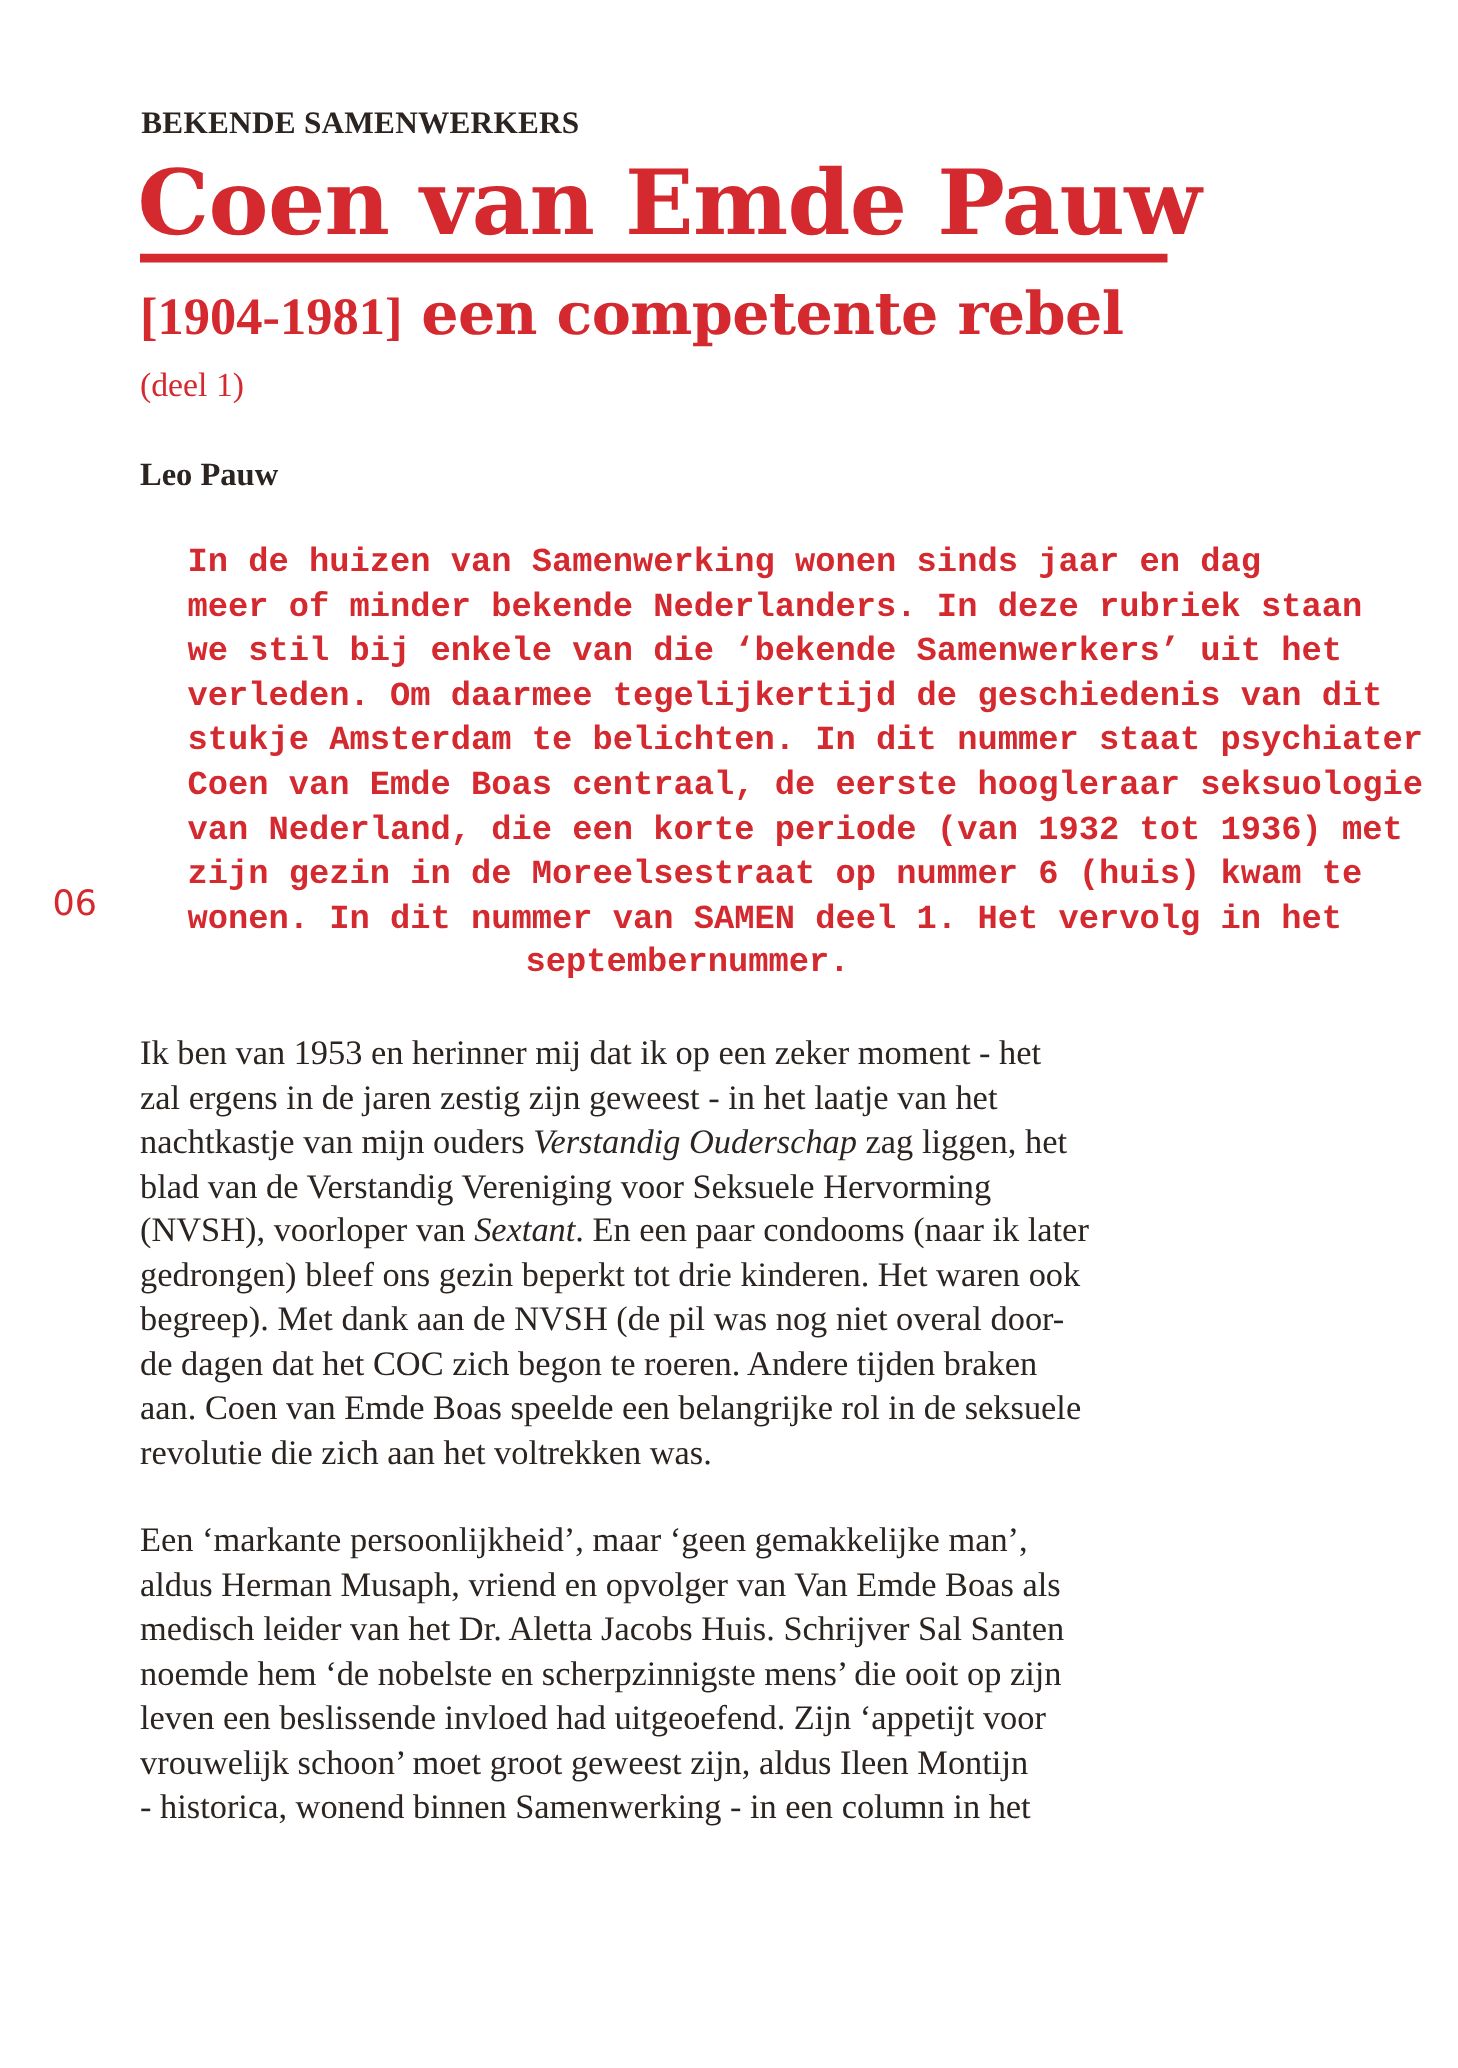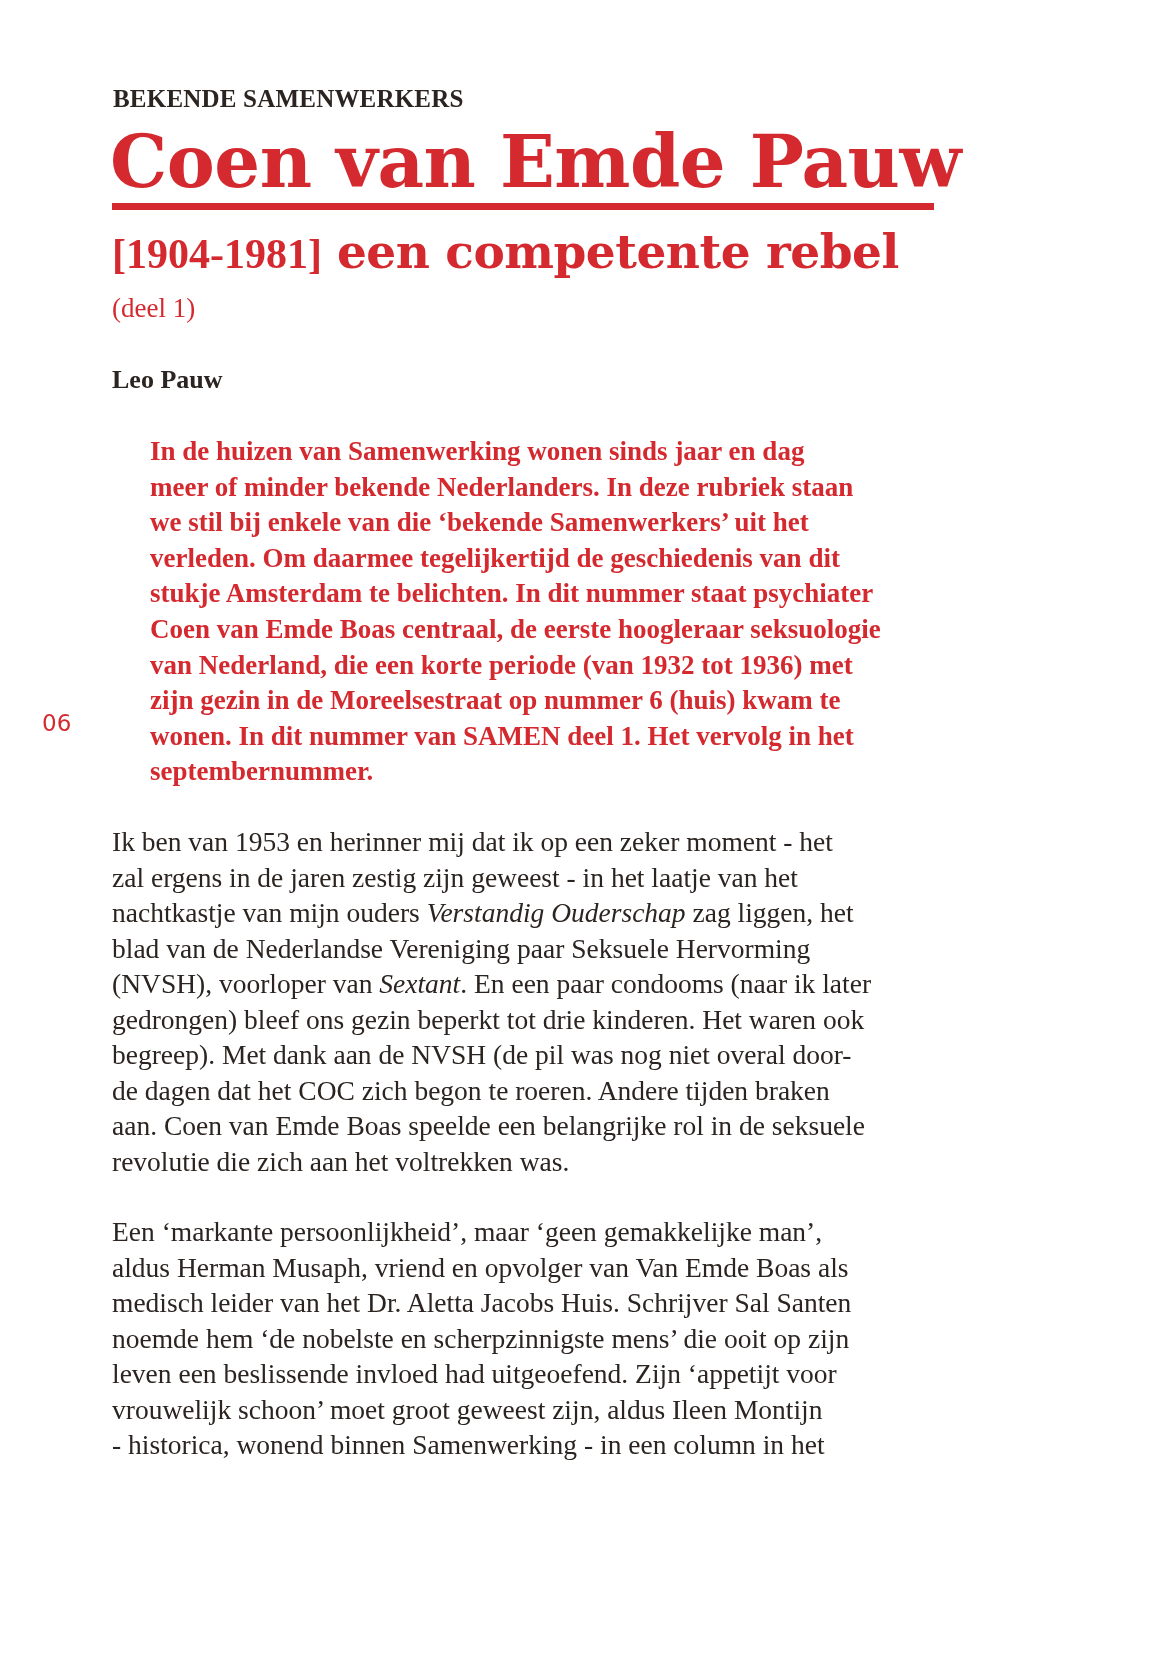--- a/index.html
+++ b/index.html
@@ -90,36 +90,37 @@
       font-size: 26px;
       line-height: 32px;
       color: #2b2420;
       white-space: nowrap;
     }
     .intro {
       position: absolute;
       left: 150px;
       top: 434px;
       width: 800px;
-      font-family: Liberation Serif, serif;
+      font-family: Liberation Mono, monospace;
       font-weight: bold;
       font-size: 27px;
       line-height: 35.6px;
       color: #d42a2f;
+      text-align: center;
     }
     .line {
       display: block;
       white-space: nowrap;
     }
     .page-number {
       position: absolute;
       left: 42px;
       top: 708px;
       font-family: "DejaVu Sans", "Liberation Sans", sans-serif;
-      font-size: 23px;
+      font-size: 28px;
       line-height: 30px;
       color: #d42a2f;
     }
     .body-paragraph {
       position: absolute;
       left: 112px;
       width: 830px;
       font-family: "Liberation Serif", "DejaVu Serif", serif;
       font-size: 27.5px;
       line-height: 35.5px;
@@ -163,21 +164,21 @@
     <span class="line">wonen. In dit nummer van SAMEN deel 1. Het vervolg in het</span>
     <span class="line">septembernummer.</span>
   </div>
 
   <div class="page-number">06</div>
 
   <div class="body-paragraph p1">
     <span class="line">Ik ben van 1953 en herinner mij dat ik op een zeker moment - het</span>
     <span class="line">zal ergens in de jaren zestig zijn geweest - in het laatje van het</span>
     <span class="line"><span>nachtkastje van mijn ouders </span><em>Verstandig Ouderschap</em><span> zag liggen, het</span></span>
-    <span class="line">blad van de Nederlandse Vereniging paar Seksuele Hervorming</span>
+    <span class="line">blad van de Verstandig Vereniging voor Seksuele Hervorming</span>
     <span class="line"><span>(NVSH), voorloper van </span><em>Sextant</em><span>. En een paar condooms (naar ik later</span></span>
     <span class="line">gedrongen) bleef ons gezin beperkt tot drie kinderen. Het waren ook</span>
     <span class="line">begreep). Met dank aan de NVSH (de pil was nog niet overal door-</span>
     <span class="line">de dagen dat het COC zich begon te roeren. Andere tijden braken</span>
     <span class="line">aan. Coen van Emde Boas speelde een belangrijke rol in de seksuele</span>
     <span class="line">revolutie die zich aan het voltrekken was.</span>
   </div>
 
   <div class="body-paragraph p2">
     <span class="line">Een ‘markante persoonlijkheid’, maar ‘geen gemakkelijke man’,</span>

